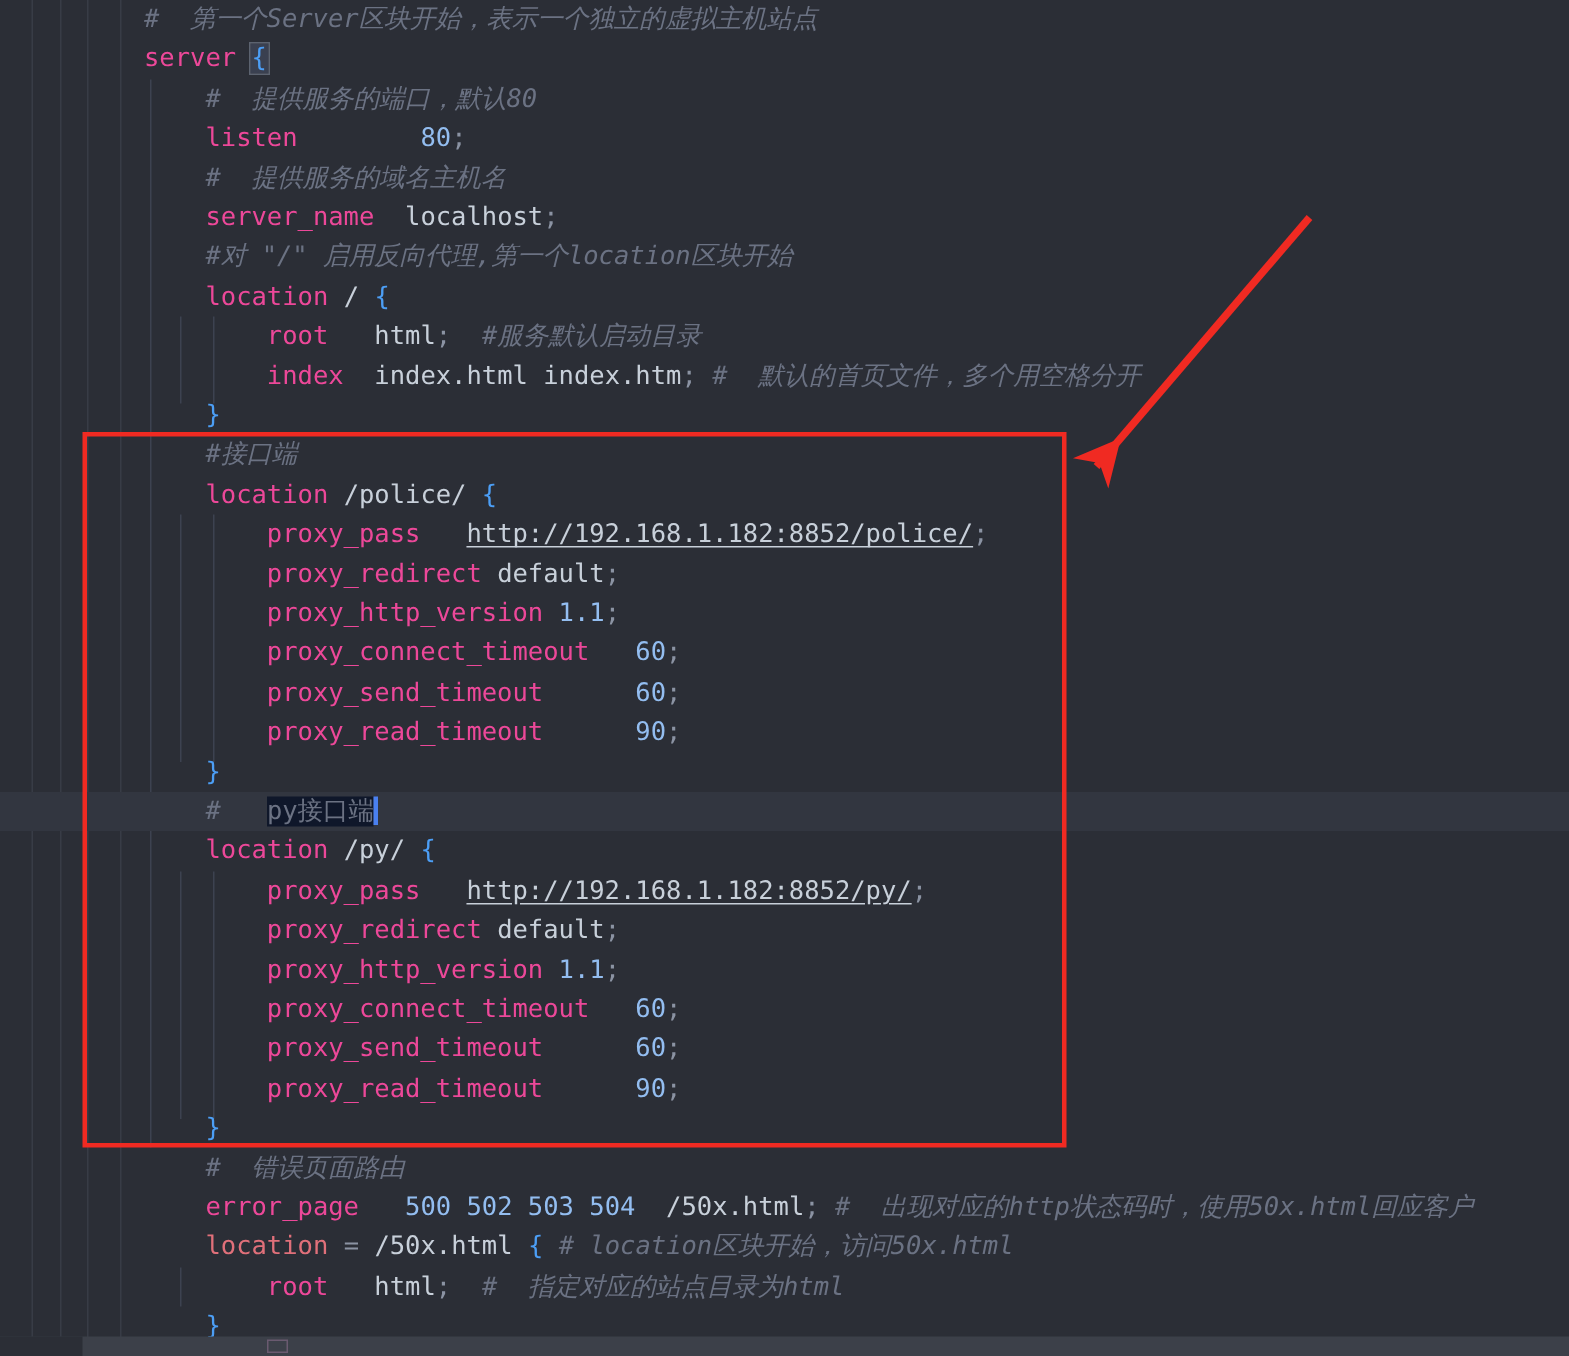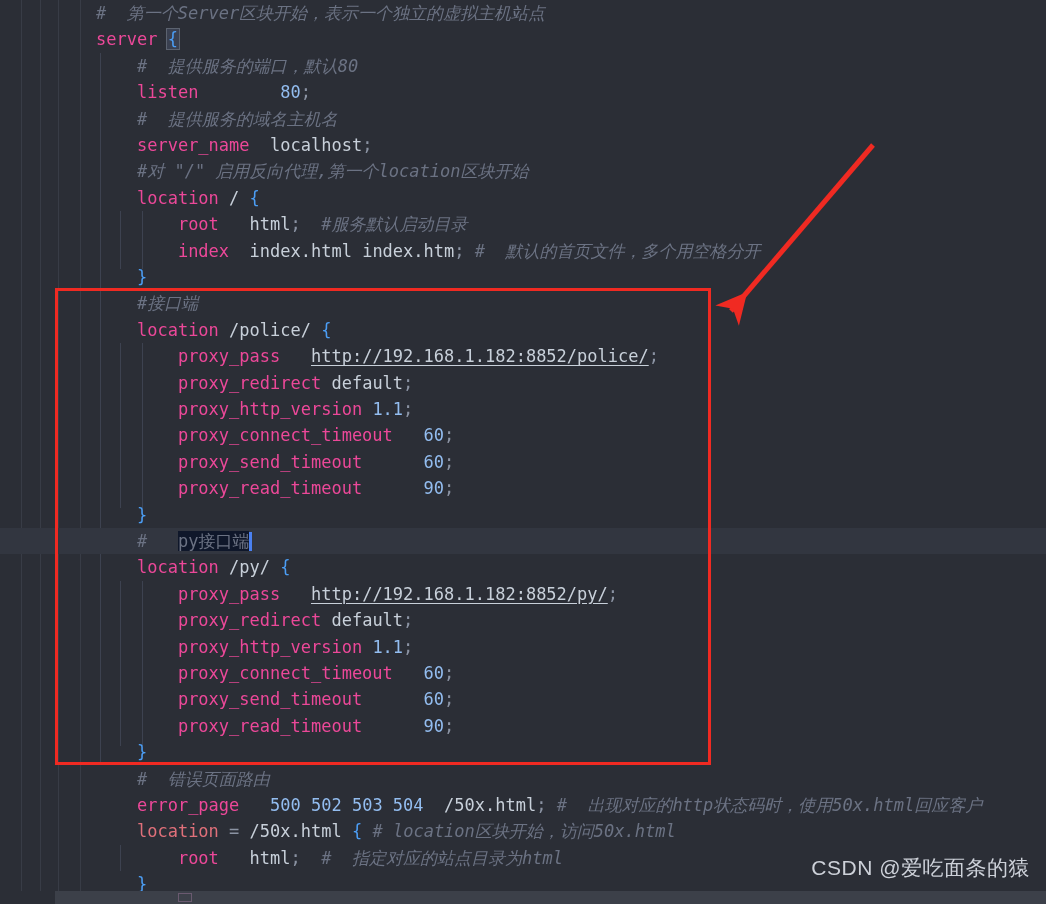--- a/index.html
+++ b/index.html
@@ -184,15 +184,14 @@
       </marker>
     </defs>
     <line x1="873" y1="145" x2="731" y2="311" stroke="#f02a22" stroke-width="5" marker-end="url(#ah)"></line>
   </svg>
 
   <div id="hscroll">
     <div class="track-left"></div>
     <div class="thumb"></div>
   </div>
 
-  <div id="watermark">CSDN @爱吃面条的猿</div>
 
 </div>
 
 </body></html>

